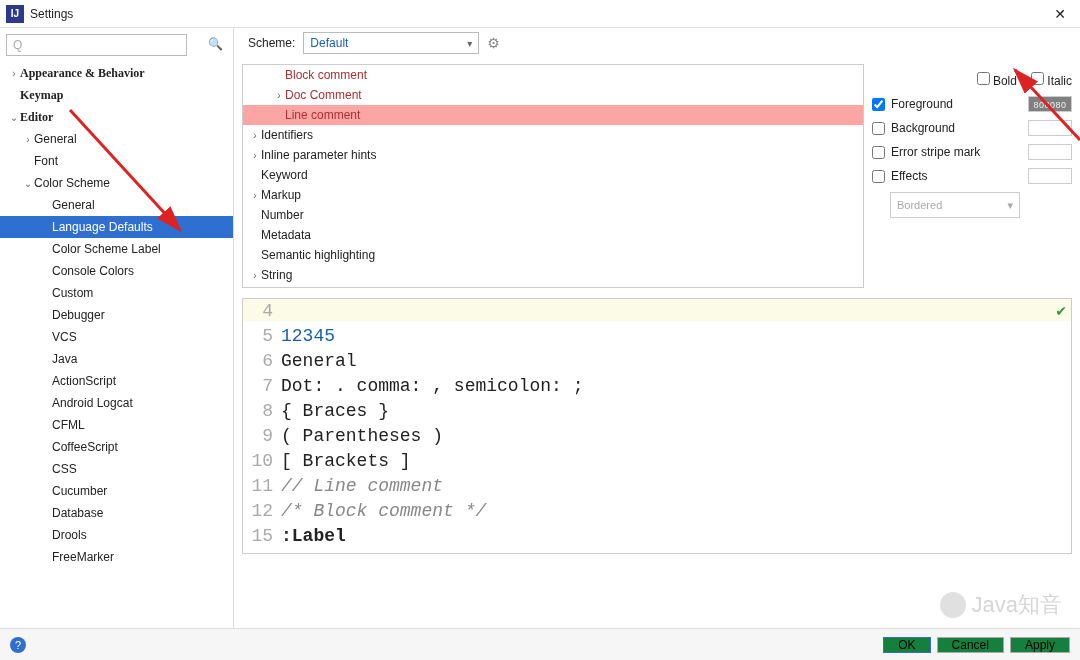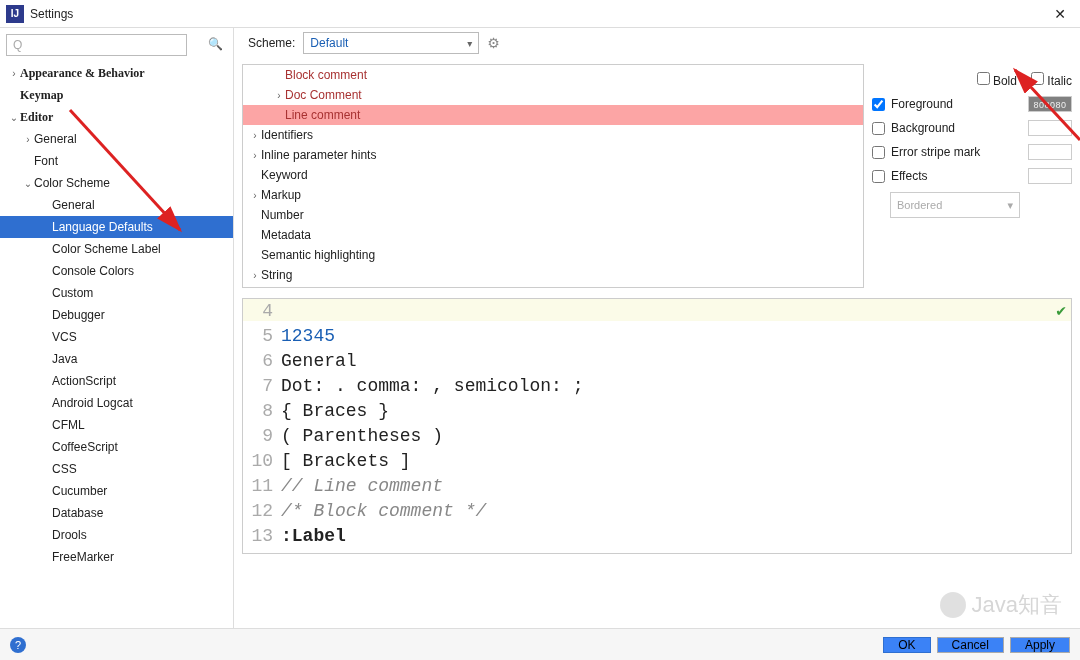--- a/index.html
+++ b/index.html
@@ -52,21 +52,21 @@
 .str { color: #0a8f3c; font-weight: bold; }
 .esc { color: #1a5fb4; font-weight: bold; }
 .escbad { background: #f4d4dc; color: #1a5fb4; font-weight:bold; }
 .num { color: #1a5fb4; }
 .cmt { color: #888; font-style: italic; }
 .kw { font-weight: bold; }
 .gutter-mark { position:absolute; right:4px; top:4px; color:#3a9b3a; font-size:14px; }
 .footer { position: absolute; bottom: 0; left: 0; right: 0; height: 32px; border-top: 1px solid #ddd; display: flex; align-items: center; padding: 0 10px; justify-content: space-between; background:#f6f6f6; }
 .footer .help { width: 16px; height: 16px; border-radius: 50%; background: #2f6fd0; color:#fff; font-size:11px; display:flex; align-items:center; justify-content:center; }
 .footer .btns { display:flex; gap:6px; }
-.footer button { height: 16px; padding: 0 14px; border: 1px solid #aaa; background: #3b82f6; font-size: 12px; }
+.footer button { height: 16px; padding: 0 14px; border: 1px solid #aaa; background: #15803d; font-size: 12px; }
 .footer button.ok { border: 1px solid #2f6fd0; }
 .arrow-svg { position: absolute; pointer-events: none; }
 .watermark { position:absolute; right: 18px; bottom: 40px; color: #bbb; font-size: 22px; opacity: .6; font-family: sans-serif; display:flex; align-items:center; gap:6px;}
 .watermark .wx { width:26px; height:26px; border-radius:50%; background:#ccc; }
 </style>
 </head>
 <body>
 
 <div class="titlebar">
   <span class="app-icon">IJ</span>
@@ -304,21 +304,21 @@
           </div>
           <div class="pline">
             <span class="ln">11</span>
             <span class="code"><span class="cmt">// Line comment</span></span>
           </div>
           <div class="pline">
             <span class="ln">12</span>
             <span class="code"><span class="cmt">/* Block comment */</span></span>
           </div>
           <div class="pline">
-            <span class="ln">13</span>
+            <span class="ln">15</span>
             <span class="code"><span class="kw">:Label</span></span>
           </div>
         </div>
     </div>
   </div>
 </div>
 
 <div class="footer">
   <div class="help">?</div>
   <div class="btns">

